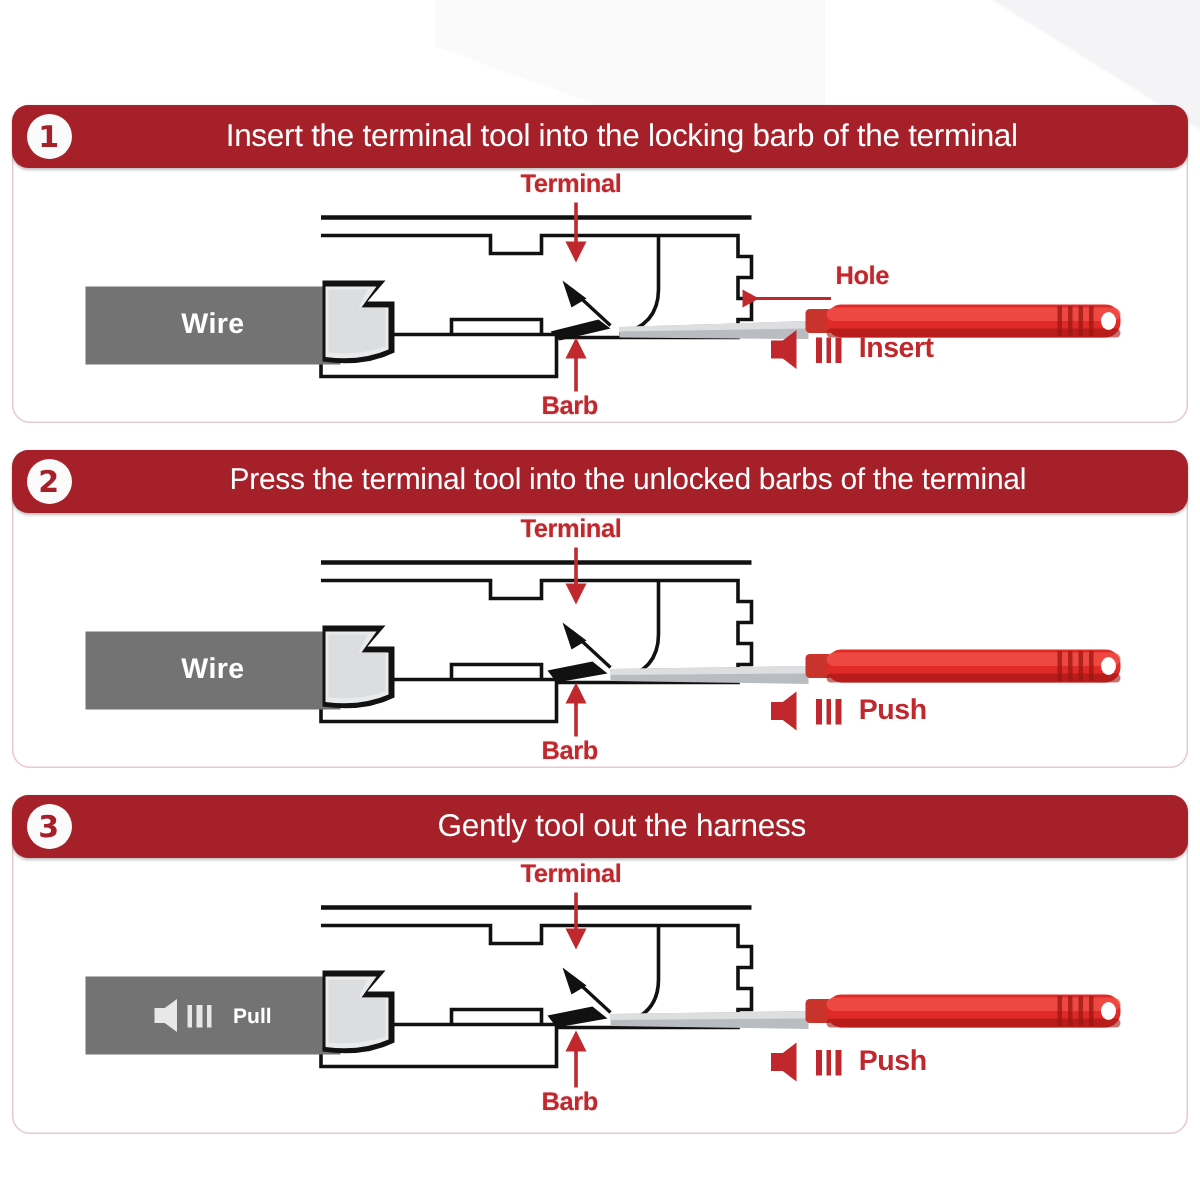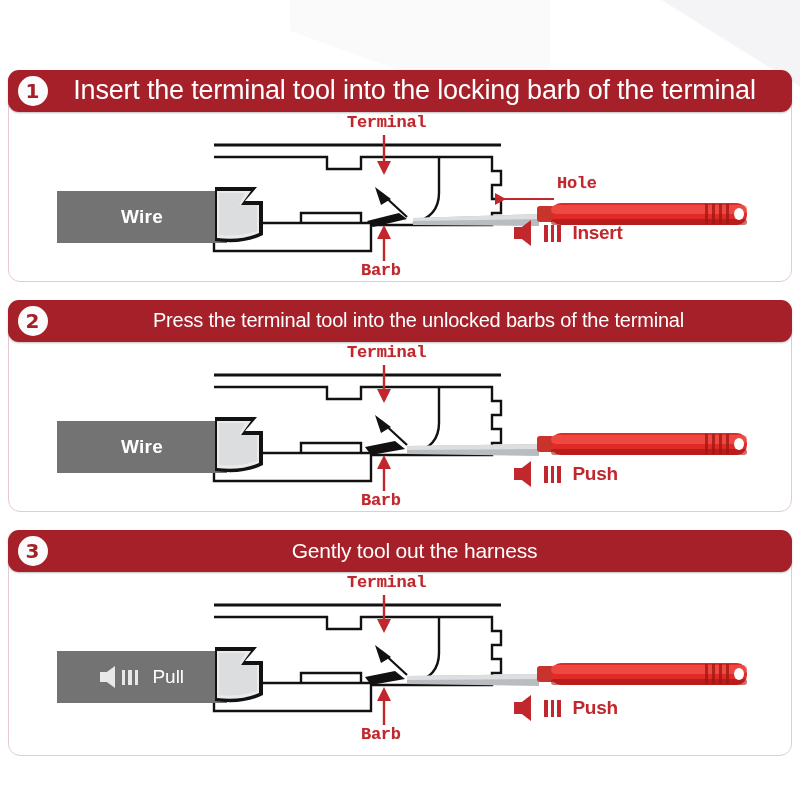--- a/index.html
+++ b/index.html
@@ -78,21 +78,21 @@
     font-weight: bold;
     display: flex;
     align-items: center;
     justify-content: center;
     flex: 0 0 auto;
     line-height: 1;
     font-family: "DejaVu Sans", sans-serif;
   }
   .header-title {
     color: #ffffff;
-    font-size: 27px;
+    font-size: 21px;
     font-weight: 500;
     letter-spacing: -.2px;
     flex: 1 1 auto;
     text-align: center;
     padding: 0 14px 0 4px;
     white-space: nowrap;
     font-family: "Liberation Sans", sans-serif;
   }
   #card-2 .header-title { font-size: 20px; padding-left: 12px; }
   #card-3 .header-title { font-size: 21px; }
@@ -104,21 +104,21 @@
     width: 784px;
     bottom: 0;
   }
 
   
   .lbl {
     position: absolute;
     color: #c0282d;
     font-weight: bold;
     font-size: 17px;
-    font-family: Liberation Mono, monospace;
+    font-family: Liberation Sans, sans-serif;
     letter-spacing: -.3px;
     white-space: nowrap;
     text-shadow: 0 0 1px rgba(170,30,40,.35);
   }
 
   
   .action {
     position: absolute;
     display: flex;
     align-items: center;
@@ -179,22 +179,22 @@
     content: "";
     position: absolute;
     left: 0; top: -5px;
     width: 8px; height: 10px;
     background: #e8e8e8;
   }
   .pull-bars { display: flex; gap: 3px; margin-left: 7px; }
   .pull-bars i { display: block; width: 3.5px; height: 15px; background: #e8e8e8; }
   .pull-text {
     color: #ffffff;
-    font-weight: normal;
-    font-size: 19px;
+    font-weight: bold;
+    font-size: 14px;
     margin-left: 14px;
   }
 
   svg { position: absolute; left: 0; top: 0; overflow: visible; }
 </style>
 </head>
 <body>
 
 <div class="watermark"></div>
 <div class="watermark2"></div>

